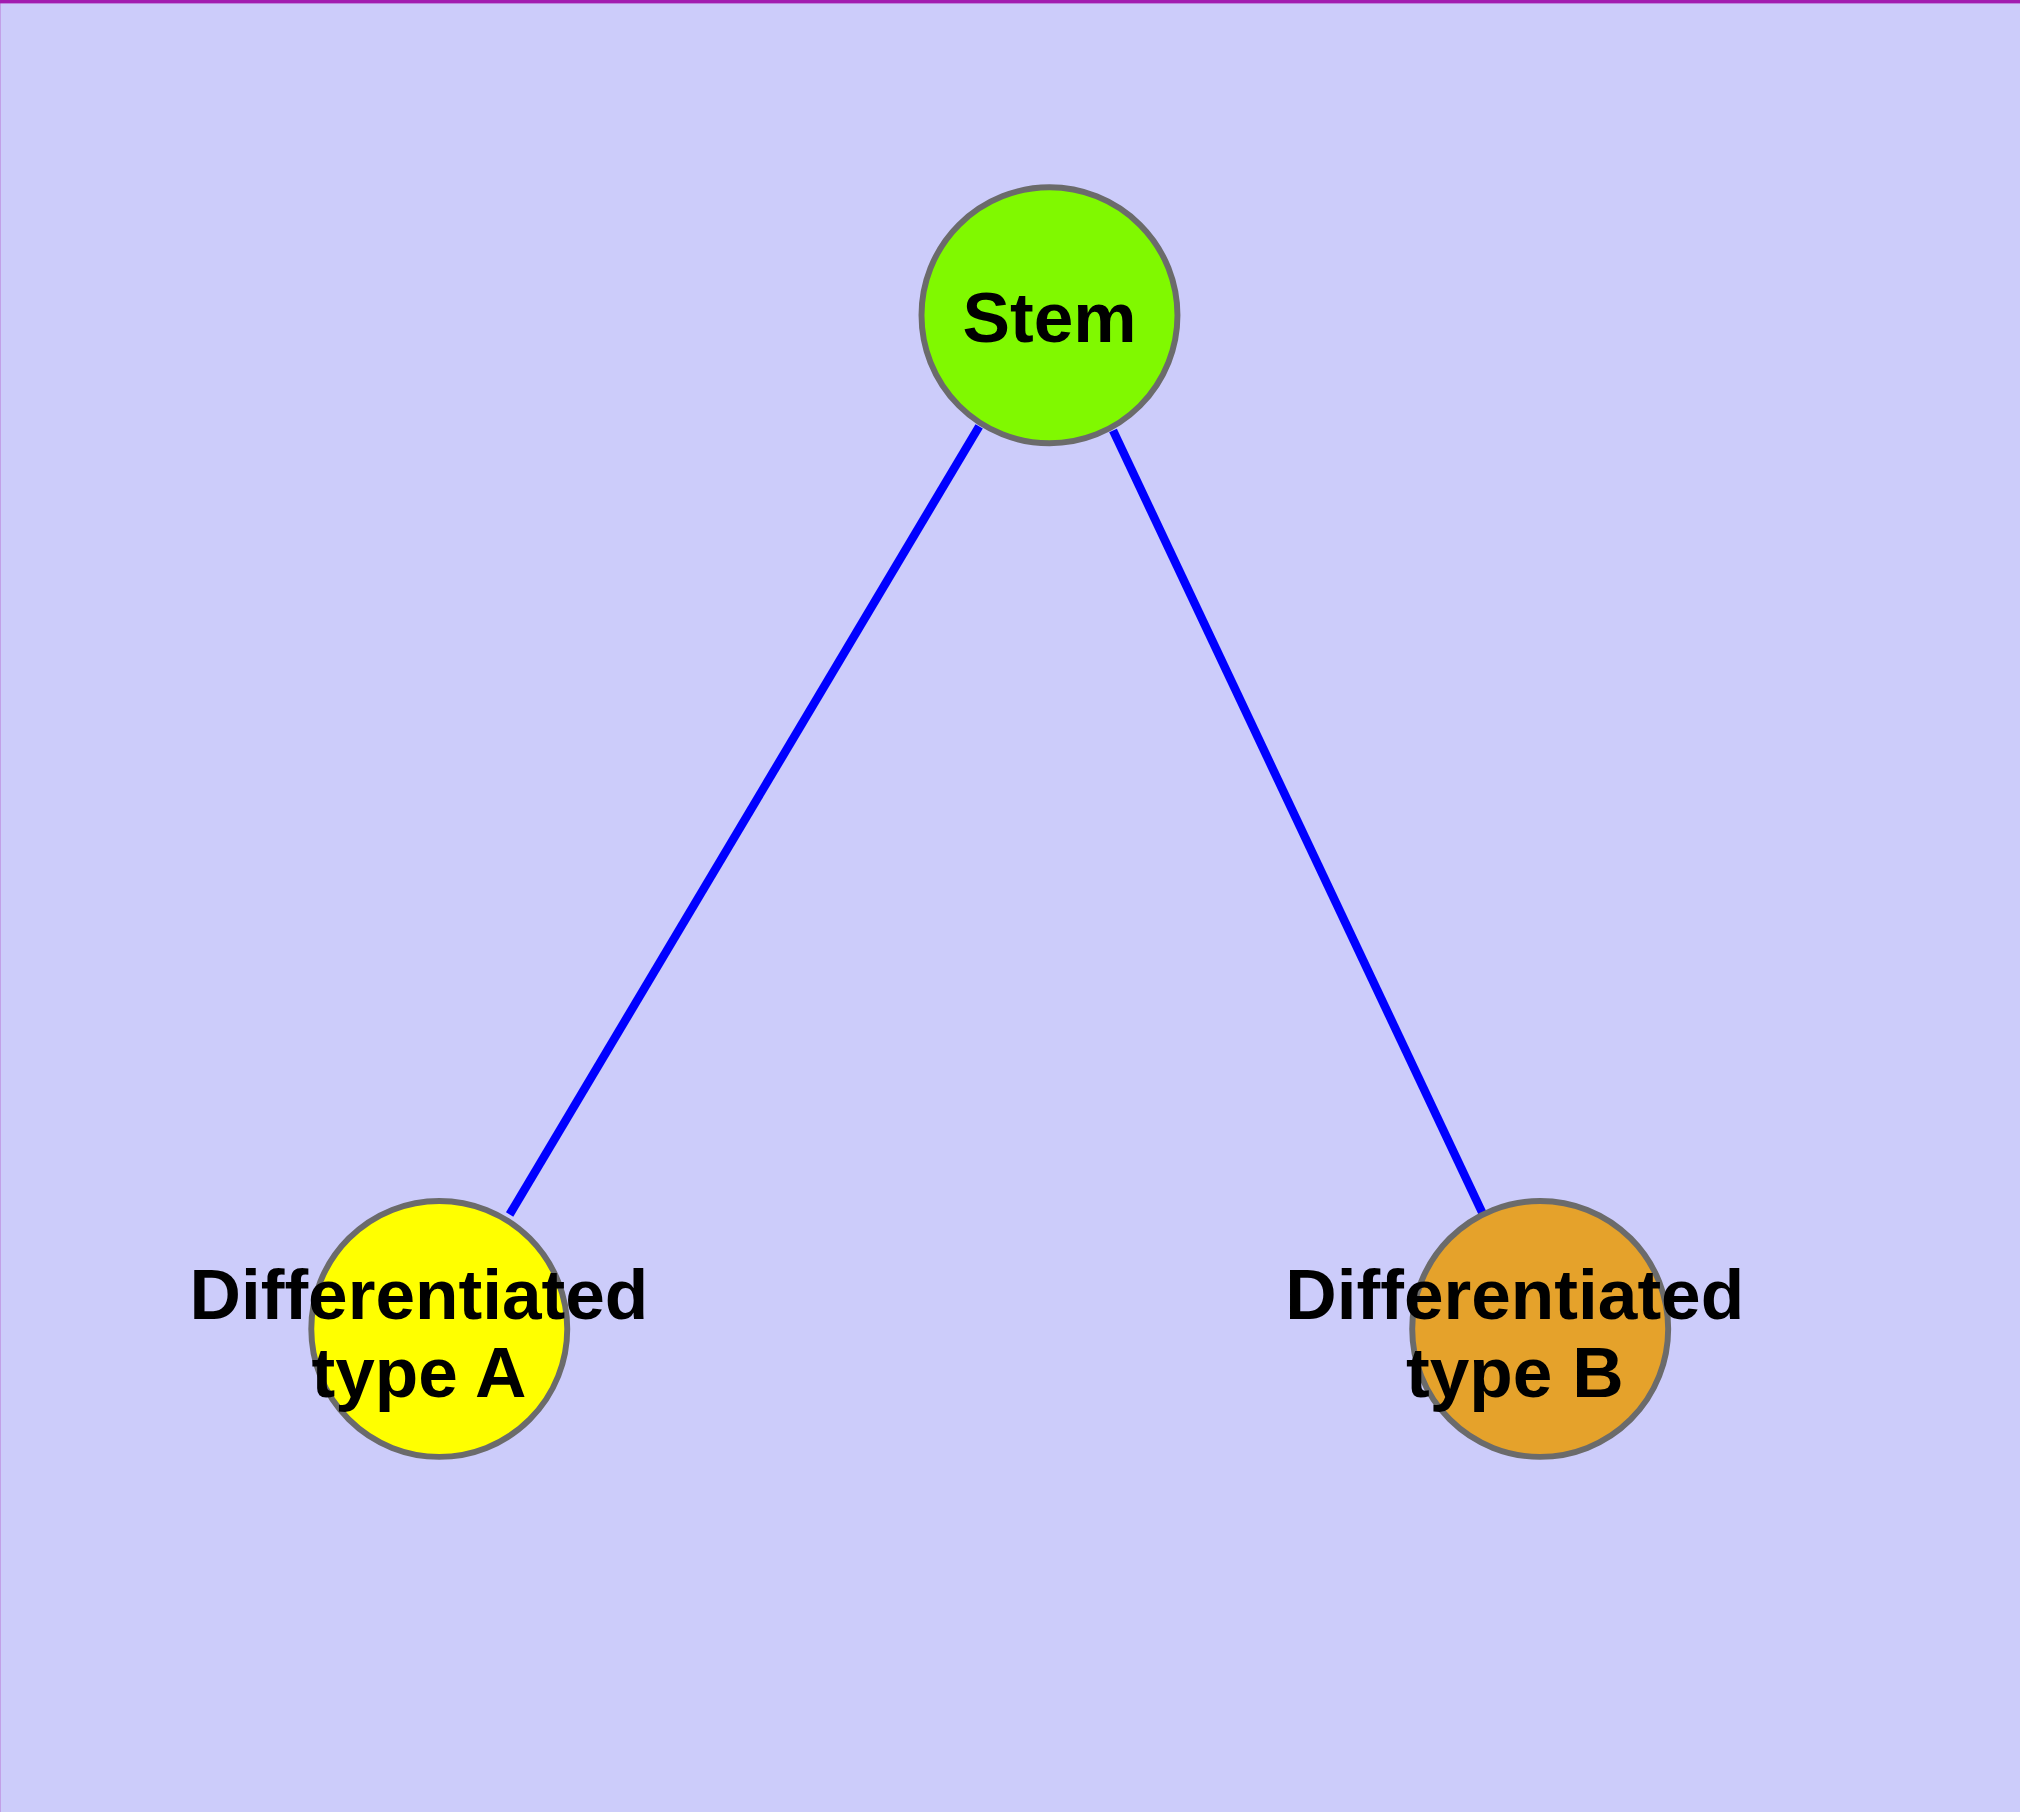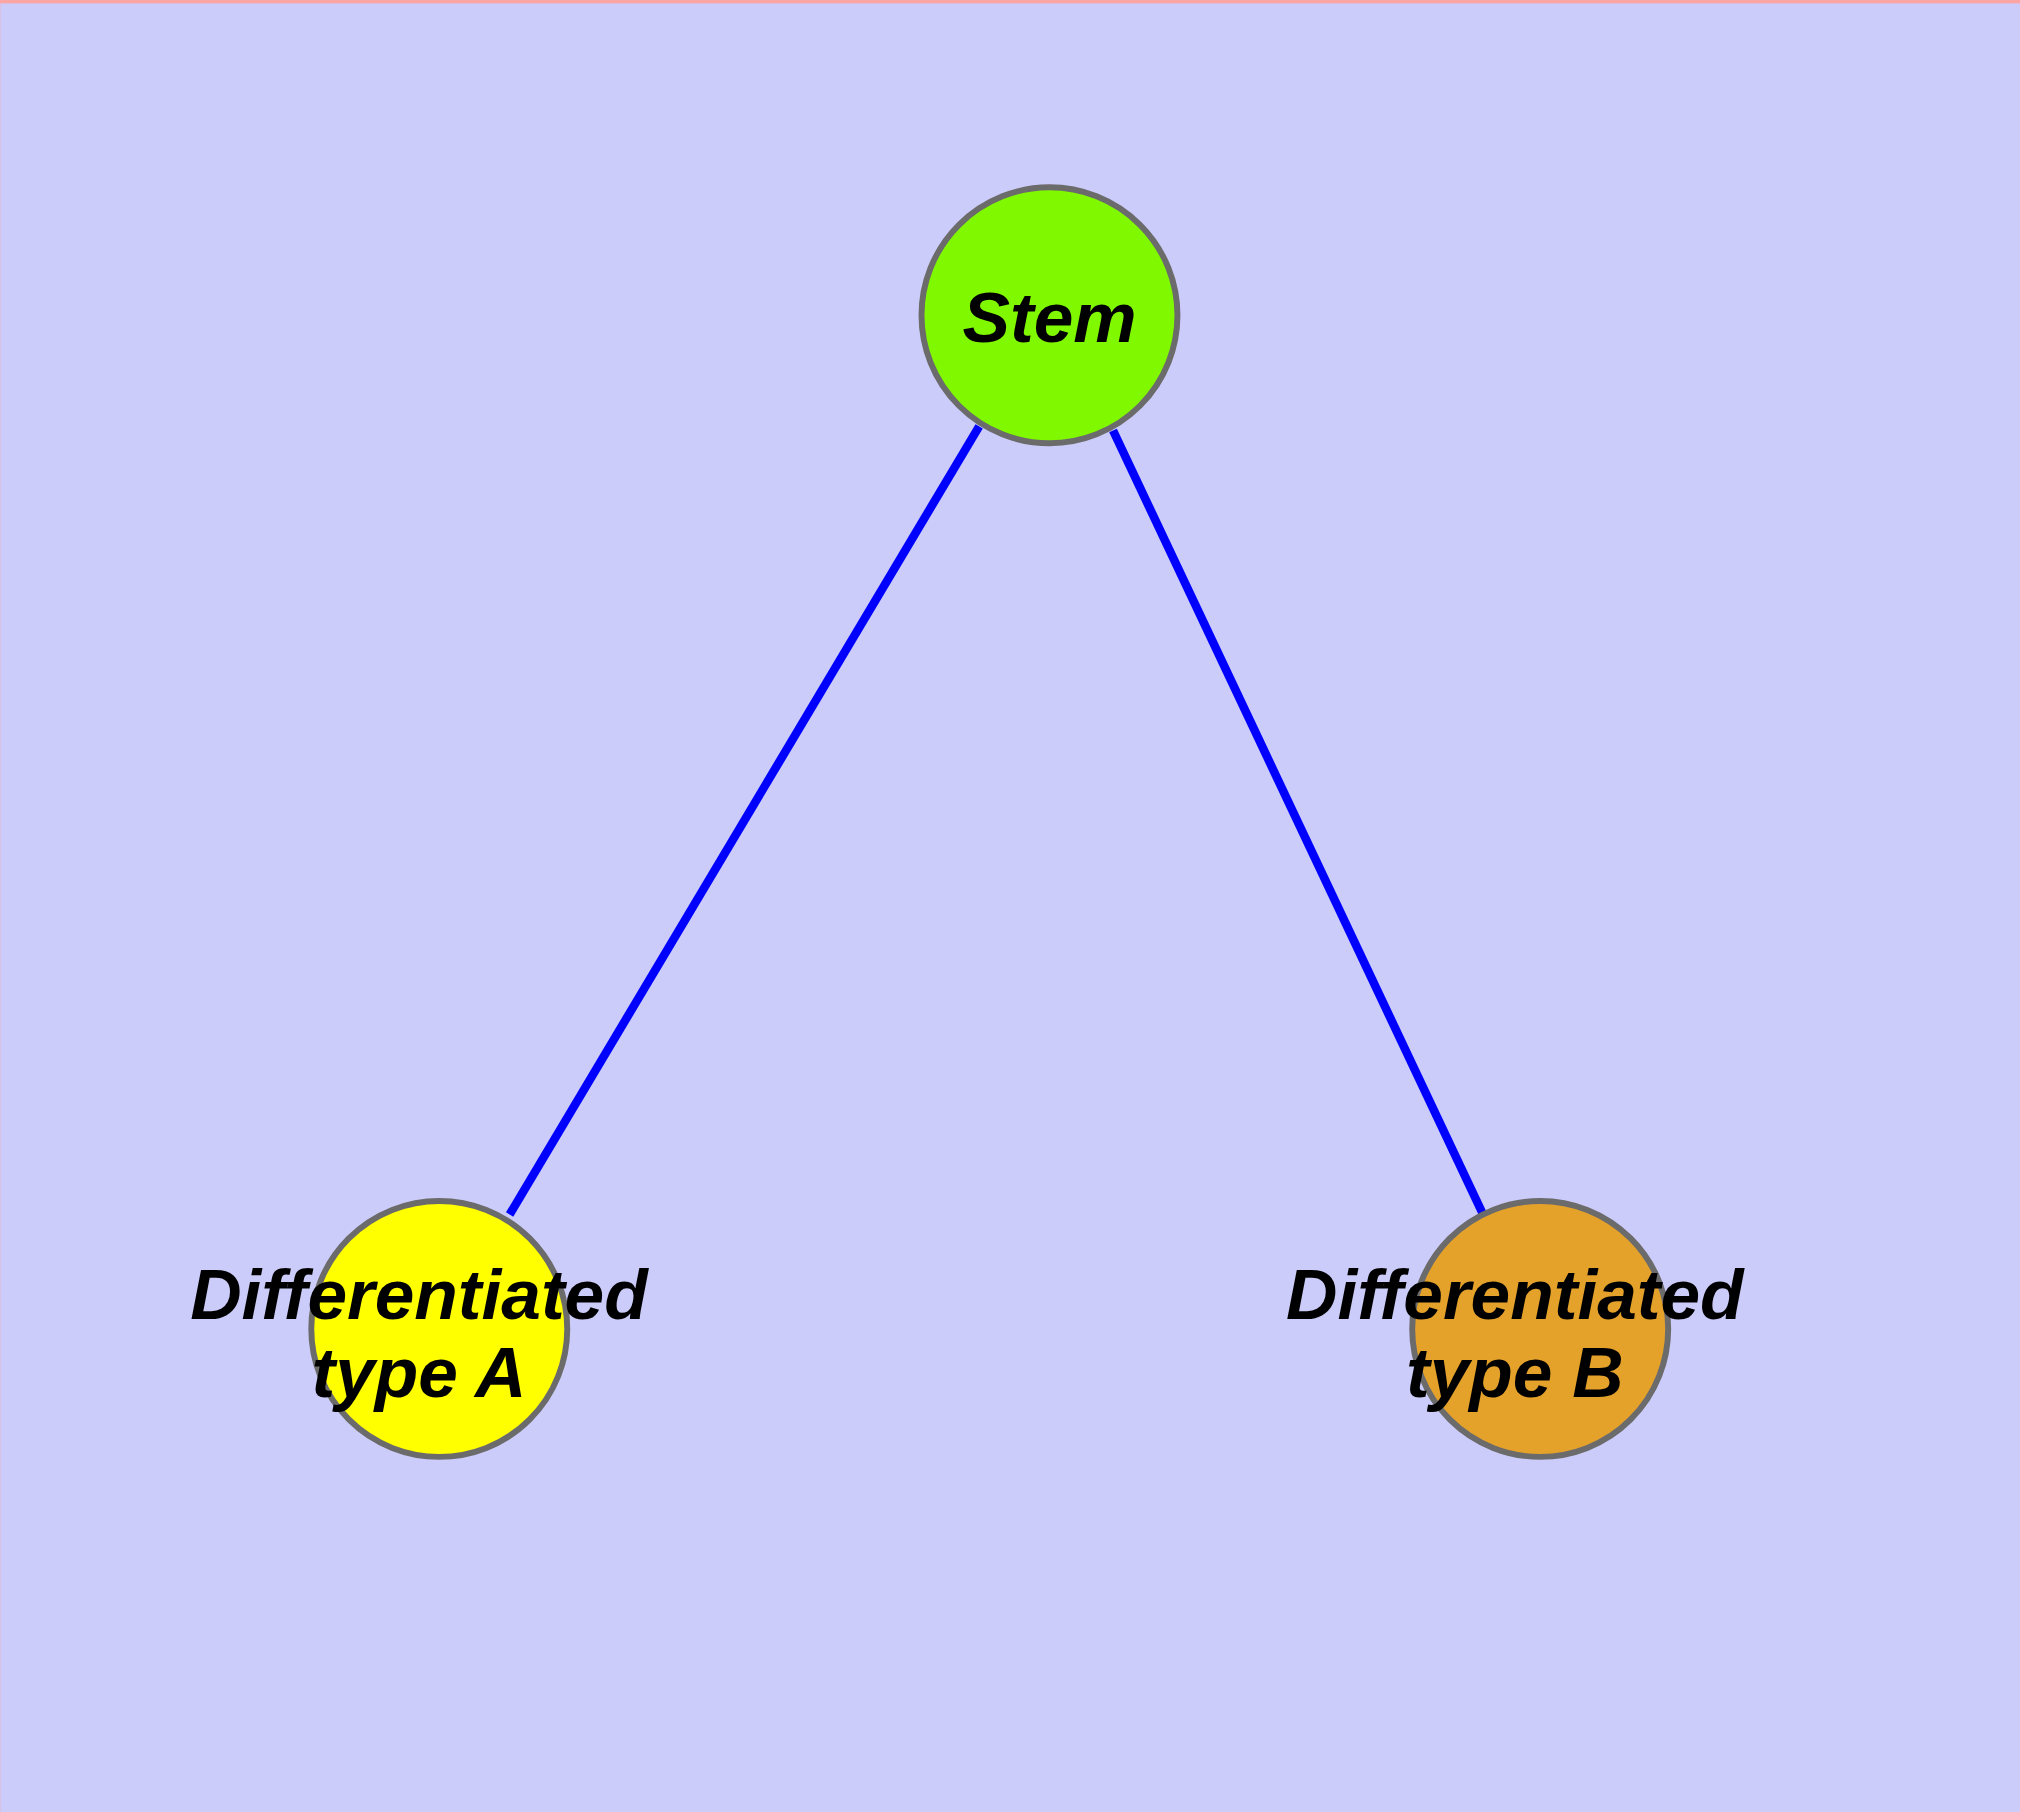--- a/index.html
+++ b/index.html
@@ -28,21 +28,21 @@
     font-weight: bold;
     font-size: 84px;
     fill: #000000;
     text-anchor: middle;
     dominant-baseline: alphabetic;
   }
 </style>
 </head>
 <body>
 
-<div id="stage" style="background: #fca5a5; font-style: italic;">
+<div id="stage" style="background: #a21caf;">
   <svg id="canvas-svg" viewBox="0 0 2384 2138" xmlns="http://www.w3.org/2000/svg">
 
     <rect id="bg-rect" x="0" y="4" width="2384" height="2134" fill="#ccccfa"></rect>
 
     <g id="edges-group">
         <line x1="1155" y1="503" x2="601" y2="1433" stroke="#0000ff" stroke-width="10" stroke-linecap="butt"></line>
         <line x1="1313" y1="508" x2="1752" y2="1438" stroke="#0000ff" stroke-width="10" stroke-linecap="butt"></line>
       </g>
     <g id="nodes-group">
         <circle cx="1238" cy="372" r="151" fill="#80f900" stroke="#6b6b6b" stroke-width="7"></circle>

